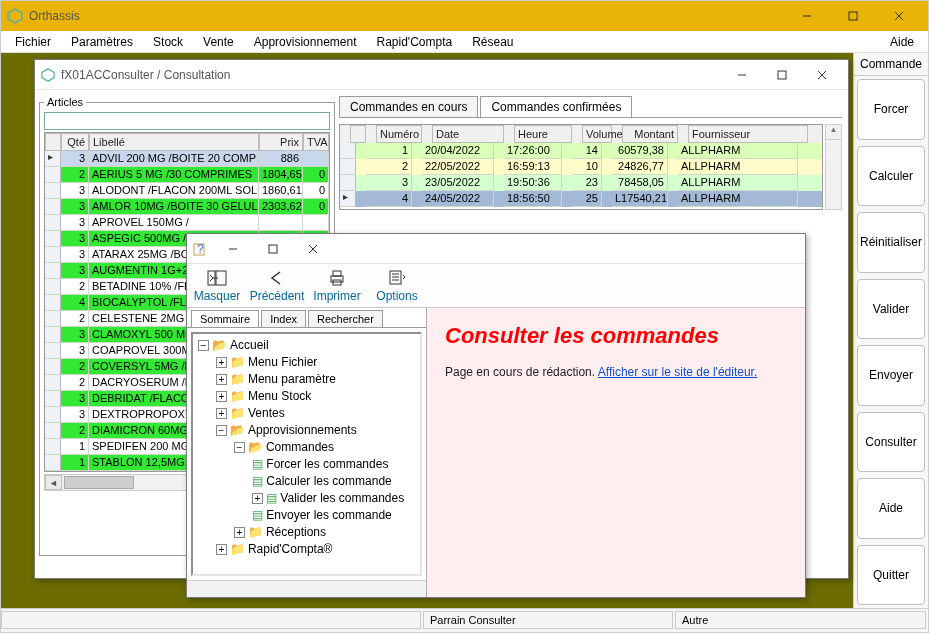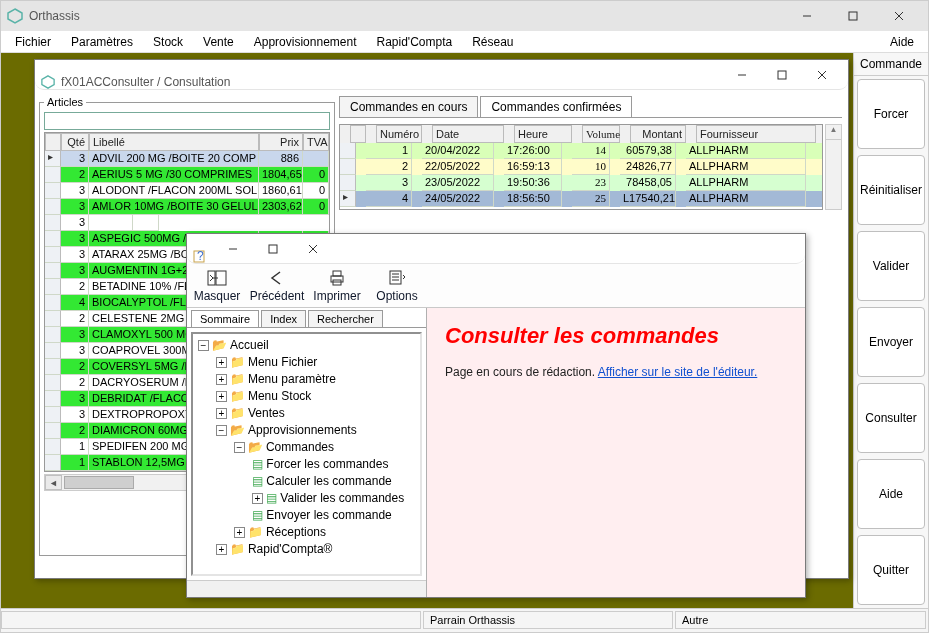--- a/index.html
+++ b/index.html
@@ -1,39 +1,39 @@
 <!DOCTYPE html>
 <html><head>
 <meta charset="utf-8">
 <style>
   * { box-sizing: border-box; font-family: "Segoe UI", Tahoma, sans-serif; font-size: 12px; }
   body { margin:0; padding:0; width:929px; height:633px; background:#fff; overflow:hidden; }
   
   .app { width:929px; height:633px; display:flex; flex-direction:column; border:1px solid #ccc; }
-  .titlebar { height:30px; background:#e5e5e5; display:flex; align-items:center; padding:0 6px; }
+  .titlebar { height:30px; background:#eab308; display:flex; align-items:center; padding:0 6px; }
   .titlebar .tlogo { width:16px; height:16px; margin-right:6px; display:inline-flex; align-items:center; justify-content:center; color:#7aa; }
   .titlebar .title { flex:1; color:#555; }
   .win-controls { display:flex; gap:0; }
   .win-btn { width:46px; height:30px; display:flex; align-items:center; justify-content:center; color:#333; }
   .menubar { height:22px; background:#fff; display:flex; align-items:center; padding:0 4px; border-bottom:1px solid #ddd; }
   .menubar .mitem { padding:2px 10px; }
   .menubar .spacer { flex:1; }
   .mdi { flex:1; position:relative; background:#6b6b00; overflow:hidden; }
   .statusbar { height:24px; background:#f5f5f5; border-top:1px solid #ccc; display:flex; }
   .statusbar .cell { border:1px solid #ccc; margin:2px 2px 2px 0; padding:1px 6px; height:18px; line-height:15px; font-size:11px; }
   .statusbar .first { width:420px; }
 
   
   .cmd-panel { position:absolute; right:0; top:0; bottom:0; width:75px; background:#f7f7f7; border-left:1px solid #ccc; display:flex; flex-direction:column; }
   .cmd-title { padding:4px 6px; border-bottom:1px solid #ccc; }
   .cmd-btn { flex:1; display:flex; align-items:center; justify-content:center; background:#fff; border:1px solid #bfbfbf; margin:3px; border-radius:4px; }
 
   
   .child { position:absolute; background:#fff; border:1px solid #7a7a7a; box-shadow:2px 2px 6px rgba(0,0,0,0.3); }
-  .child-title { height:30px; display:flex; align-items:flex-end; padding:0 6px; background:#fff; border-bottom:1px solid #e5e5e5; color:#555;border-radius:9px;}
+  .child-title { height:30px; display:flex; align-items:center; padding:0 6px; background:#fff; border-bottom:1px solid #e5e5e5; color:#555;}
   .child-title .tlogo { margin-right:6px; }
   .child-title .title { flex:1; }
 
   .consult { left:33px; top:6px; width:815px; height:520px; }
   .consult-body { display:flex; height:calc(100% - 30px); }
   .consult-left { width:300px; padding:6px 8px 0 4px; }
   .consult-right { flex:1; padding:6px 6px 0 4px; }
 
   fieldset.articles { border:1px solid #9a9a9a; margin:0; padding:4px; height:460px; position:relative; }
   fieldset.articles legend { padding:0 3px; font-size:11px; }
@@ -56,30 +56,30 @@
   .art-selector.active::after { content:"▸"; position:absolute; left:3px; top:0px; font-size:10px; color:#333;}
   .hscroll { height:17px; background:#f1f1f1; border:1px solid #ccc; display:flex; align-items:center; margin-top:2px;}
   .hscroll .arrow { width:17px; height:15px; background:#eaeaea; border:1px solid #c0c0c0; display:flex; align-items:center; justify-content:center; font-size:9px; color:#555;}
   .hscroll .thumb { width:70px; height:13px; background:#cfcfcf; border:1px solid #aaa; margin-left:2px; }
 
   
   .tabs { display:flex; border-bottom:1px solid #9a9a9a; }
   .tab { padding:3px 10px; border:1px solid #9a9a9a; border-bottom:none; margin-right:2px; background:#f4f4f4; position:relative; top:0; }
   .tab.active { background:#fff; }
   .orders-grid .gh, .orders-grid .gc { font-size:11px;margin-left:10px; }
-  .o-num{width:46px; text-align:right;} .o-date{width:72px;} .o-heure{width:58px;} .o-vol{width:38px; text-align:right;font-family:Liberation Serif, serif;} .o-mont{width:56px; text-align:right;} .o-four{width:120px;}
+  .o-num{width:46px; text-align:right;} .o-date{width:72px;} .o-heure{width:58px;} .o-vol{width:30px; text-align:right;} .o-mont{width:56px; text-align:right;} .o-four{width:120px;}
   .ord-sel { width:16px; background:#eef1f5; border-right:1px solid #bbb; border-bottom:1px solid #cfd8c8; position:relative;}
   .ord-sel.active::after { content:"▸"; position:absolute; left:3px; top:0; font-size:10px; color:#333;}
   .ord-r0{background:#d9ffb8;} .ord-r1{background:#fffcc9;} .ord-r2{background:#d6ffd0;} .ord-r3{background:#a3b9d6;}
   .vscroll-stub { width:17px; background:#f1f1f1; border:1px solid #ccc; margin-left:2px;}
 
   
   .help { left:185px; top:180px; width:620px; height:365px; }
   .help-tb { height:44px; border-bottom:1px solid #c9c9c9; display:flex; padding:2px 4px; gap:8px; background:#fdfdfd;}
-  .tb-btn { width:52px; display:flex; flex-direction:column; align-items:center; justify-content:center; gap:2px; color:#0f172a; }
+  .tb-btn { width:52px; display:flex; flex-direction:column; align-items:center; justify-content:center; gap:2px; color:#0369a1; }
   .tb-btn svg { width:20px; height:18px; }
   .help-body { display:flex; height:calc(100% - 30px - 44px); }
   .help-left { width:240px; border-right:1px solid #b0b0b0; display:flex; flex-direction:column; }
   .help-tabs { display:flex; border-bottom:1px solid #9a9a9a; padding:2px 4px 0;}
   .help-tabs .tab { font-size:11px; padding:2px 8px;}
   .tree { flex:1; overflow:auto; background:#fff; border:2px inset #e4e4e4; margin:4px; padding:3px;}
   .tree ul { list-style:none; margin:0; padding-left:18px; }
   .tree li { white-space:nowrap; line-height:17px; font-size:11px;}
   .tree .tgl { display:inline-block; width:11px; height:11px; border:1px solid #888; text-align:center; line-height:9px; font-size:10px; margin-right:3px; background:#fff; cursor:pointer;}
   .tree .folder { color:#c8a24b; margin-right:3px;}
@@ -135,20 +135,21 @@
     <span class="mitem">Réseau</span>
     <span class="spacer"></span>
     <span class="mitem">Aide</span>
   </div>
 
   <div class="mdi">
 
     <div class="cmd-panel">
       <div class="cmd-title">Commande</div>
       <div class="cmd-btn">Forcer</div>
+      <div class="cmd-btn">Calculer</div>
       <div class="cmd-btn">Réinitialiser</div>
       <div class="cmd-btn">Valider</div>
       <div class="cmd-btn">Envoyer</div>
       <div class="cmd-btn">Consulter</div>
       <div class="cmd-btn">Aide</div>
       <div class="cmd-btn">Quitter</div>
     </div>
 
     <div class="child consult">
       <div class="child-title">
@@ -215,20 +216,21 @@
                   <div class="grow row-green">
                     <div class="art-selector"></div>
                     <div class="gc art-qte">3</div>
                     <div class="gc art-lib">AMLOR 10MG /BOITE 30 GELUL</div>
                     <div class="gc art-prix">2303,62</div>
                     <div class="gc art-tva">0</div>
                   </div>
                   <div class="grow row-white">
                     <div class="art-selector"></div>
                     <div class="gc art-qte">3</div>
+                    <div class="gc art-lib">APROVEL 150MG /</div>
                     <div class="gc art-prix"></div>
                     <div class="gc art-tva"></div>
                   </div>
                   <div class="grow row-green">
                     <div class="art-selector"></div>
                     <div class="gc art-qte">3</div>
                     <div class="gc art-lib">ASPEGIC 500MG /20</div>
                     <div class="gc art-prix"></div>
                     <div class="gc art-tva"></div>
                   </div>
@@ -503,16 +505,16 @@
             <span>Page en cours de rédaction. </span><a href="#">Afficher sur le site de l'éditeur.</a>
           </p>
         </div>
       </div>
     </div>
 
   </div>
 
   <div class="statusbar">
     <div class="cell first"></div>
-    <div class="cell" style="width:250px">Parrain Orthassis</div>
+    <div class="cell" style="width:250px">Parrain Consulter</div>
     <div class="cell" style="flex:1">Autre</div>
   </div>
 </div>
 
 </body></html>

